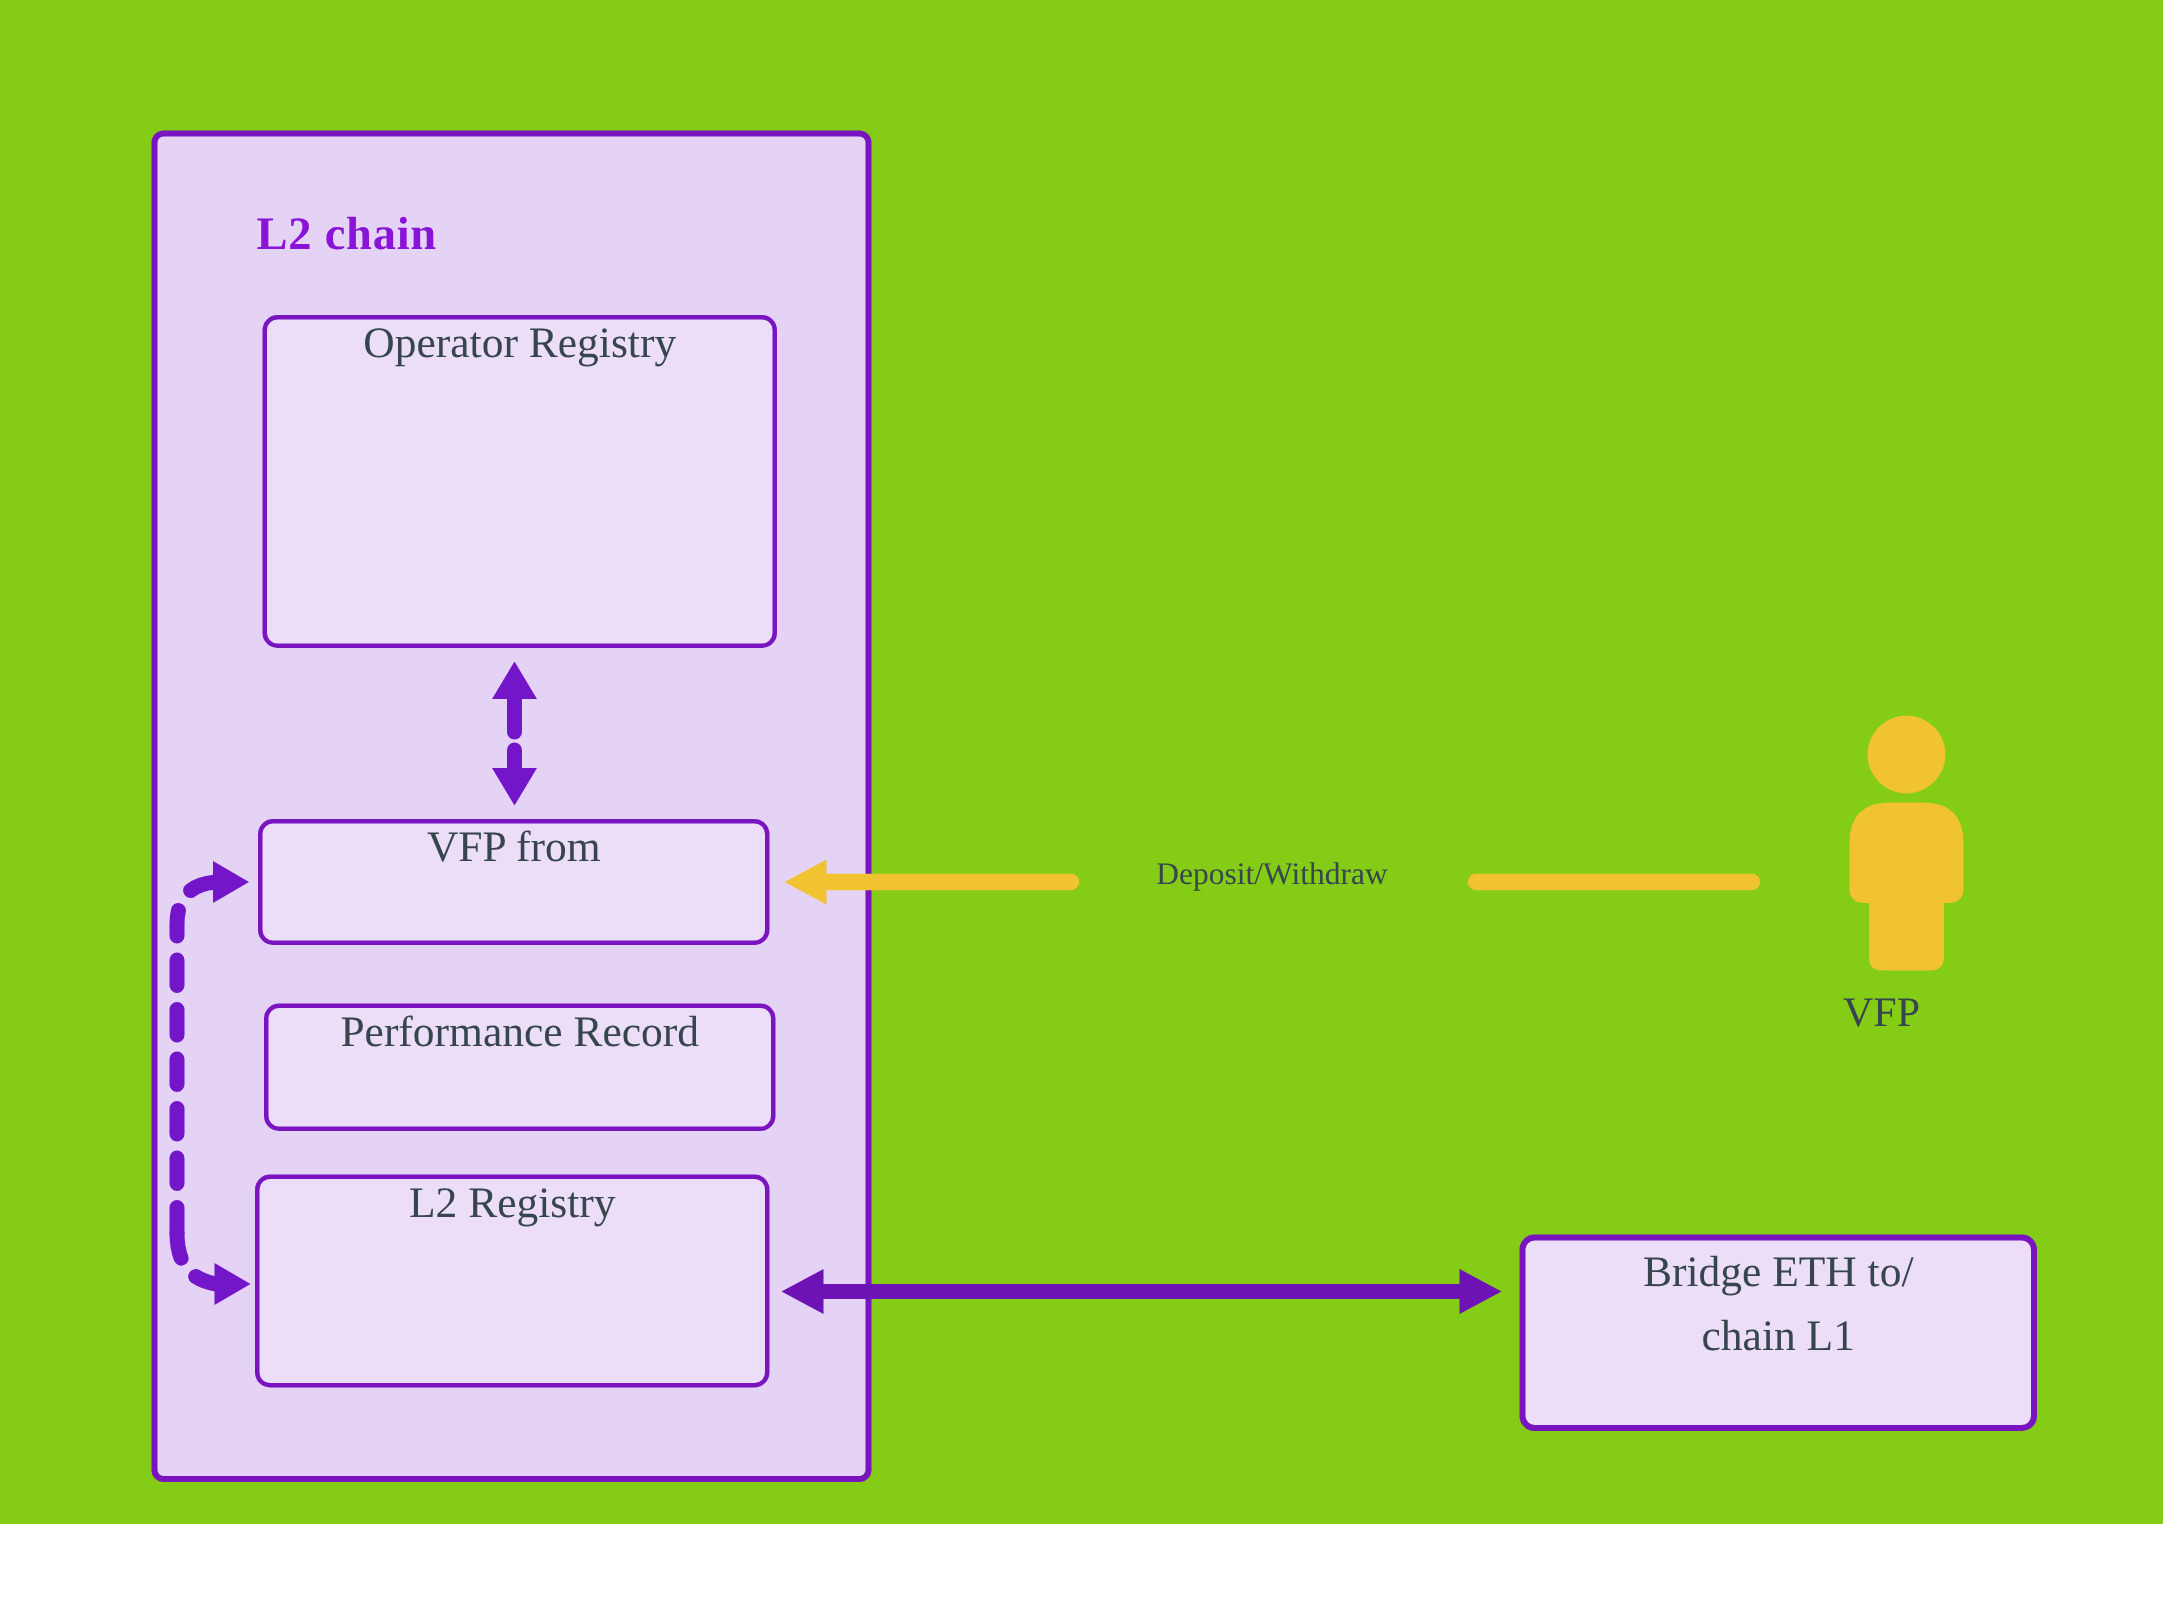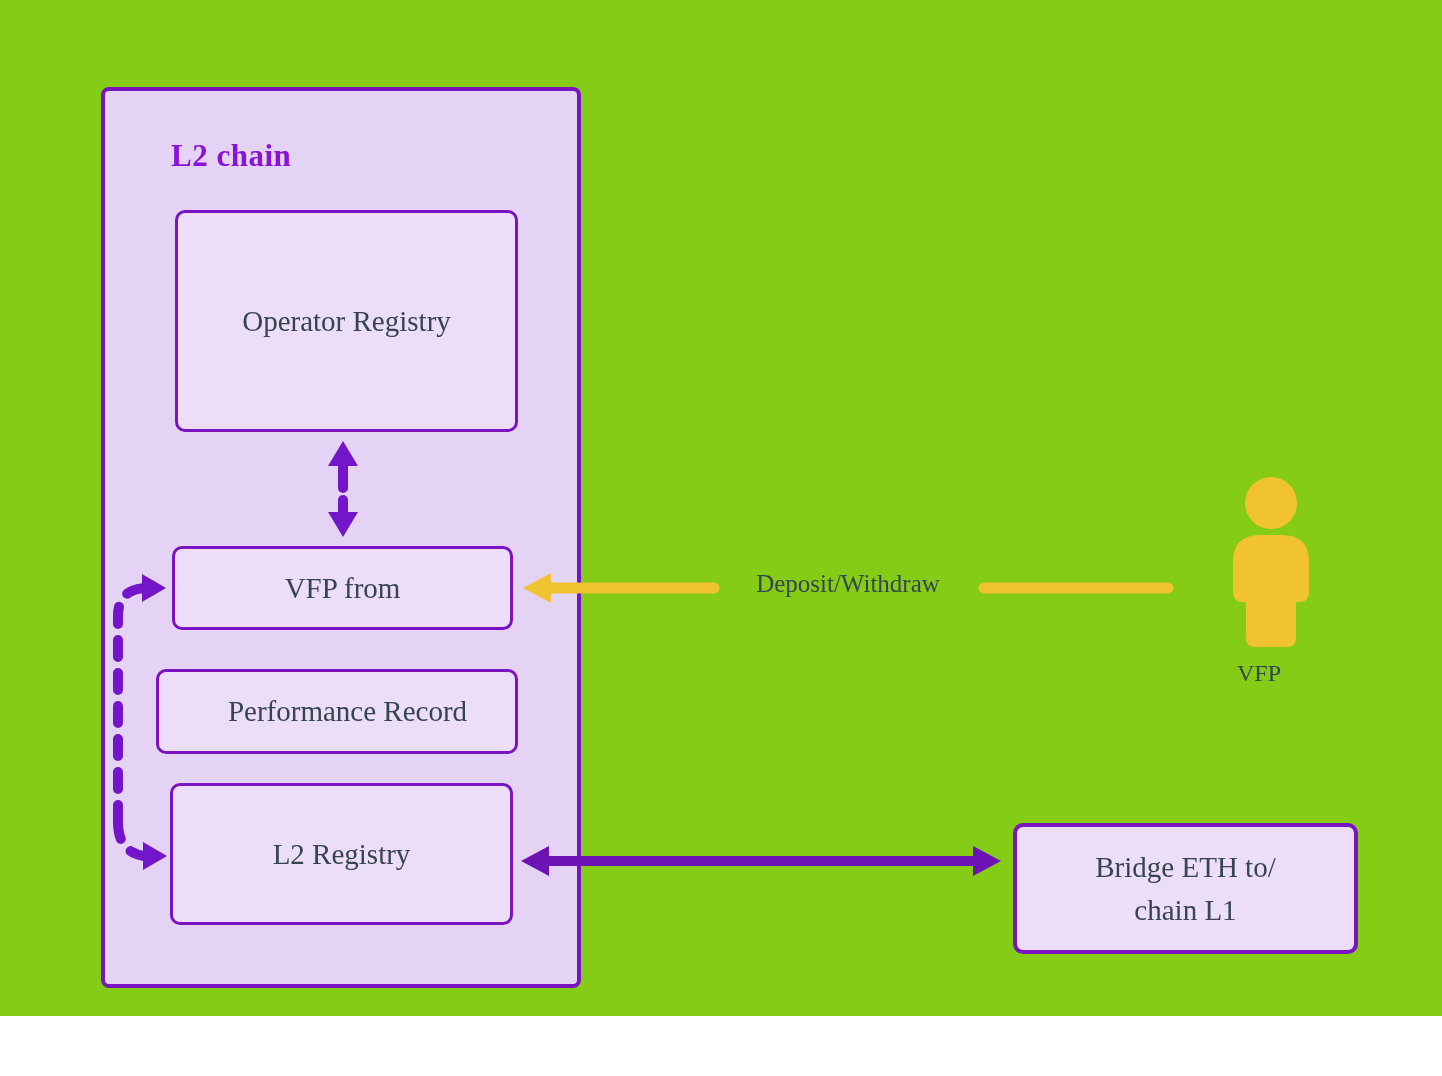--- a/index.html
+++ b/index.html
@@ -43,58 +43,58 @@
     font-weight: 700;
     color: var(--titlePurple);
     letter-spacing: 0.5px;
   }
   .node {
     position: absolute;
     background: var(--boxFill);
     border: 3px solid var(--borderPurple);
     border-radius: 10px;
     display: flex;
-    align-items: center;
+    align-items: flex-start;
     justify-content: center;
     color: var(--textDark);
     font-size: 29px;
     font-weight: 500;
     text-align: center;
   }
   .node-operator-registry { left: 175px; top: 210px; width: 337px; height: 216px; }
   .node-vfp-pool          { left: 172px; top: 546px; width: 335px; height: 78px; }
-  .node-performance       { left: 156px; top: 669px; width: 335px; height: 79px; padding-left: 21px; }
+  .node-performance       { left: 176px; top: 669px; width: 335px; height: 79px; }
   .node-claymain          { left: 170px; top: 783px; width: 337px; height: 136px; }
   .node-bridge            { left: 1013px; top: 823px; width: 337px; height: 123px; border-width: 4px; line-height: 43px; }
   .svg-overlay {
     position: absolute;
     left: 0;
     top: 0;
     width: 1442px;
     height: 1076px;
     pointer-events: none;
   }
   .flow-label {
     position: absolute;
     left: 722px;
     top: 570px;
     width: 252px;
     text-align: center;
-    font-size: 25px;
+    font-size: 21px;
     font-weight: 500;
     color: var(--textDark);
     background: transparent;
   }
   .actor-label {
     position: absolute;
-    left: 1237px;
+    left: 1160px;
     top: 660px;
     width: 120px;
-    text-align: left;
-    font-size: 24px;
+    text-align: right;
+    font-size: 28px;
     font-weight: 500;
     color: var(--textDark);
   }
   .arrow-stroke        { stroke: var(--arrowPurple); fill: none; }
   .arrow-fill          { fill: var(--arrowPurple); stroke: none; }
   .dark-arrow-stroke   { stroke: var(--darkArrowPurple); fill: none; }
   .dark-arrow-fill     { fill: var(--darkArrowPurple); stroke: none; }
   .yellow-stroke       { stroke: var(--accentYellow); fill: none; }
   .yellow-fill         { fill: var(--accentYellow); stroke: none; }
 </style>

